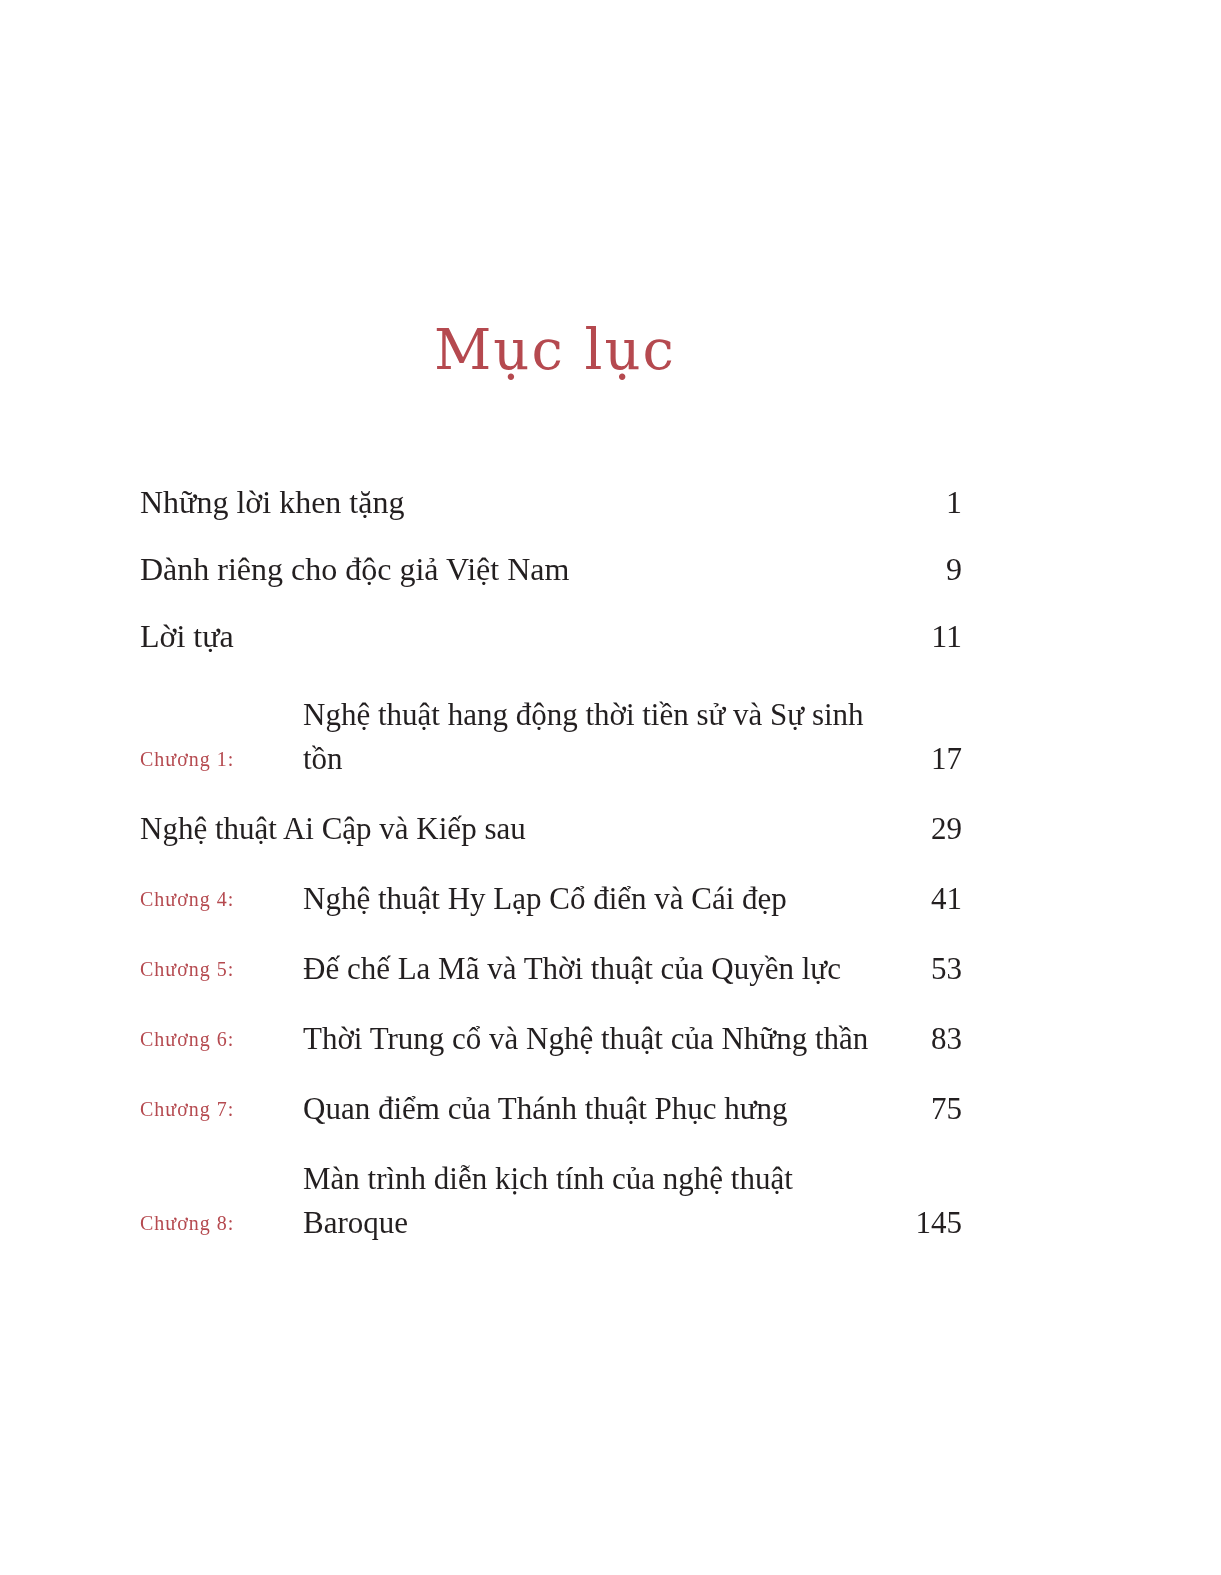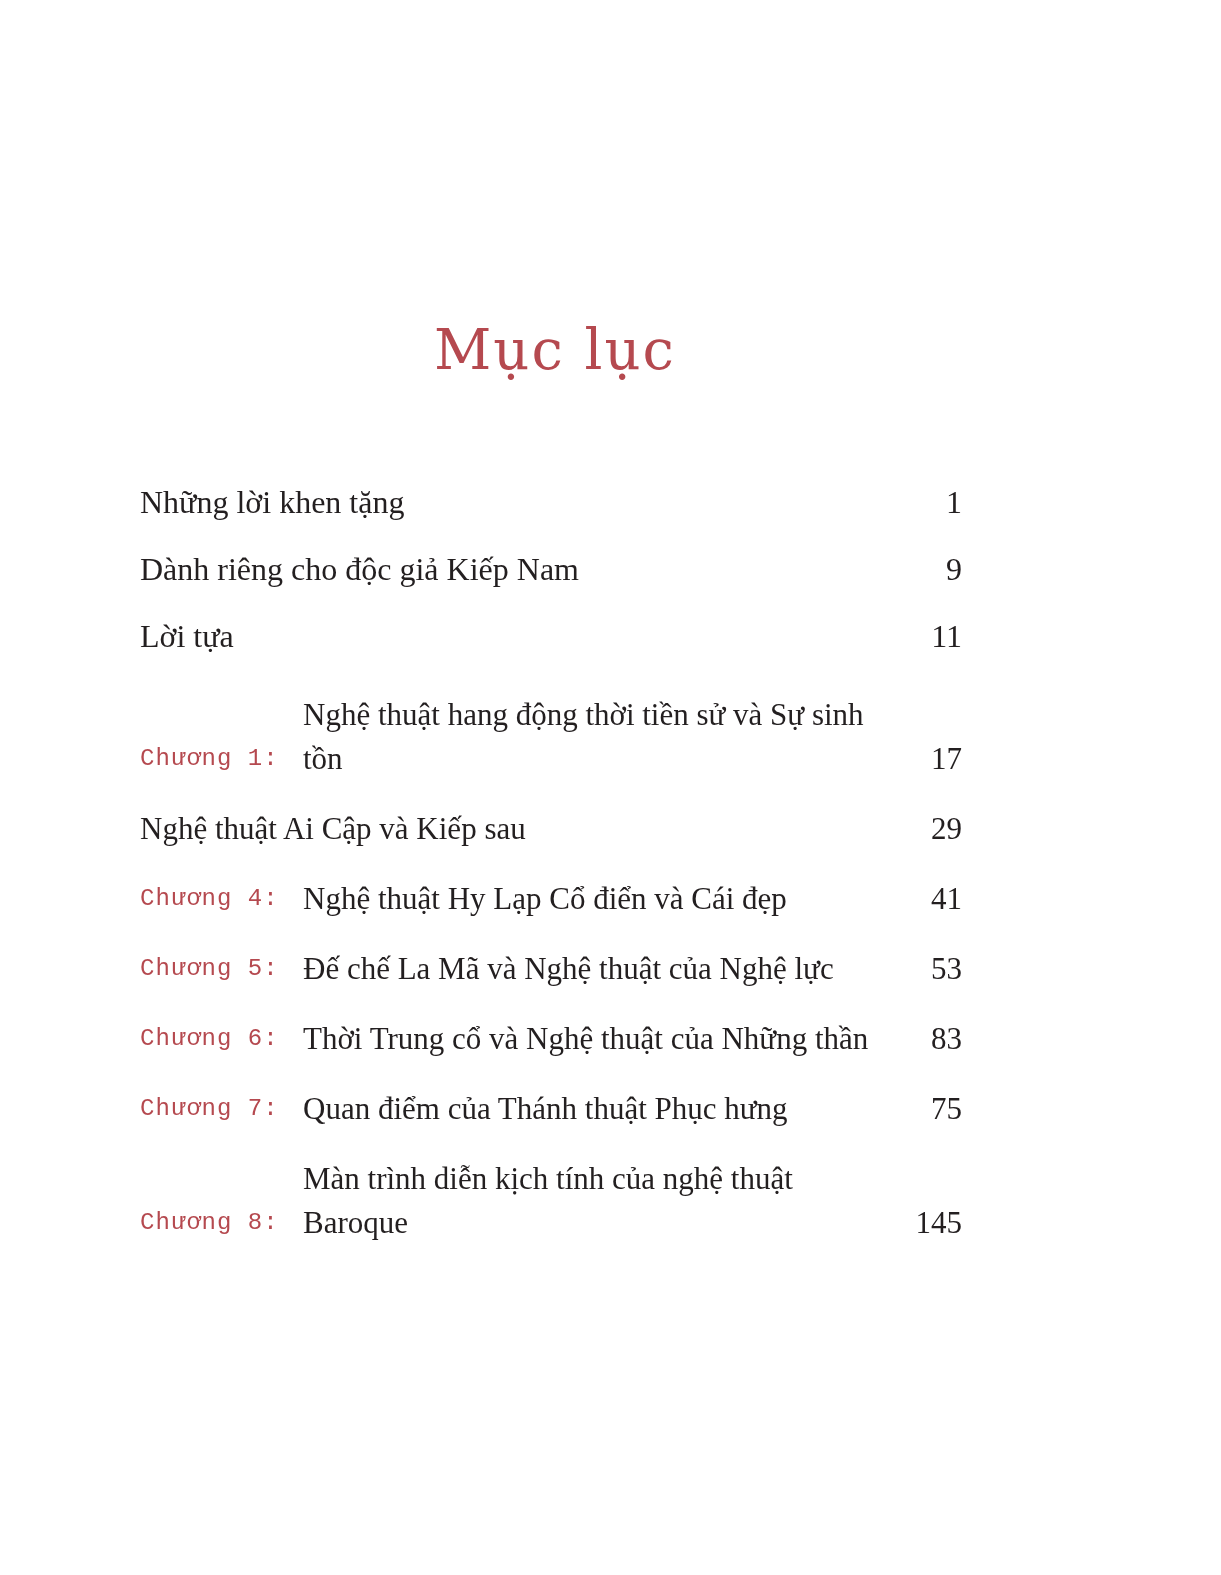--- a/index.html
+++ b/index.html
@@ -41,22 +41,22 @@
     line-height:40px;
     margin-bottom:27px;
   }
   .row.ch{
     font-size:31px;
     line-height:44px;
     margin-bottom:26px;
   }
   .ch-label{
     flex:0 0 163px;
-    font-family:Liberation Mono, monospace;
-    font-size:24px;
+    font-family:Liberation Serif, serif;
+    font-size:20px;
     letter-spacing:1px;
     color:var(--accent);
   }
   .entry-title{flex:1 1 auto;}
   .page-num{
     flex:0 0 auto;
     padding-left:24px;
     text-align:right;
   }
 </style>
@@ -68,21 +68,21 @@
   <h1 class="toc-title">Mục lục</h1>
 
   <div class="toc">
 
     <div class="front-matter">
       <div class="row fm">
         <span class="entry-title">Những lời khen tặng</span>
         <span class="page-num">1</span>
       </div>
       <div class="row fm">
-        <span class="entry-title">Dành riêng cho độc giả Kiếp Nam</span>
+        <span class="entry-title">Dành riêng cho độc giả Việt Nam</span>
         <span class="page-num">9</span>
       </div>
       <div class="row fm">
         <span class="entry-title">Lời tựa</span>
         <span class="page-num">11</span>
       </div>
     </div>
 
     <div class="chapters">
       <div class="row ch">
@@ -94,21 +94,21 @@
         <span class="entry-title">Nghệ thuật Ai Cập và Kiếp sau</span>
         <span class="page-num">29</span>
       </div>
       <div class="row ch">
         <span class="ch-label">Chương 4:</span>
         <span class="entry-title">Nghệ thuật Hy Lạp Cổ điển và Cái đẹp</span>
         <span class="page-num">41</span>
       </div>
       <div class="row ch">
         <span class="ch-label">Chương 5:</span>
-        <span class="entry-title">Đế chế La Mã và Nghệ thuật của Nghệ lực</span>
+        <span class="entry-title">Đế chế La Mã và Thời thuật của Quyền lực</span>
         <span class="page-num">53</span>
       </div>
       <div class="row ch">
         <span class="ch-label">Chương 6:</span>
         <span class="entry-title">Thời Trung cổ và Nghệ thuật của Những thần</span>
         <span class="page-num">83</span>
       </div>
       <div class="row ch">
         <span class="ch-label">Chương 7:</span>
         <span class="entry-title">Quan điểm của Thánh thuật Phục hưng</span>

